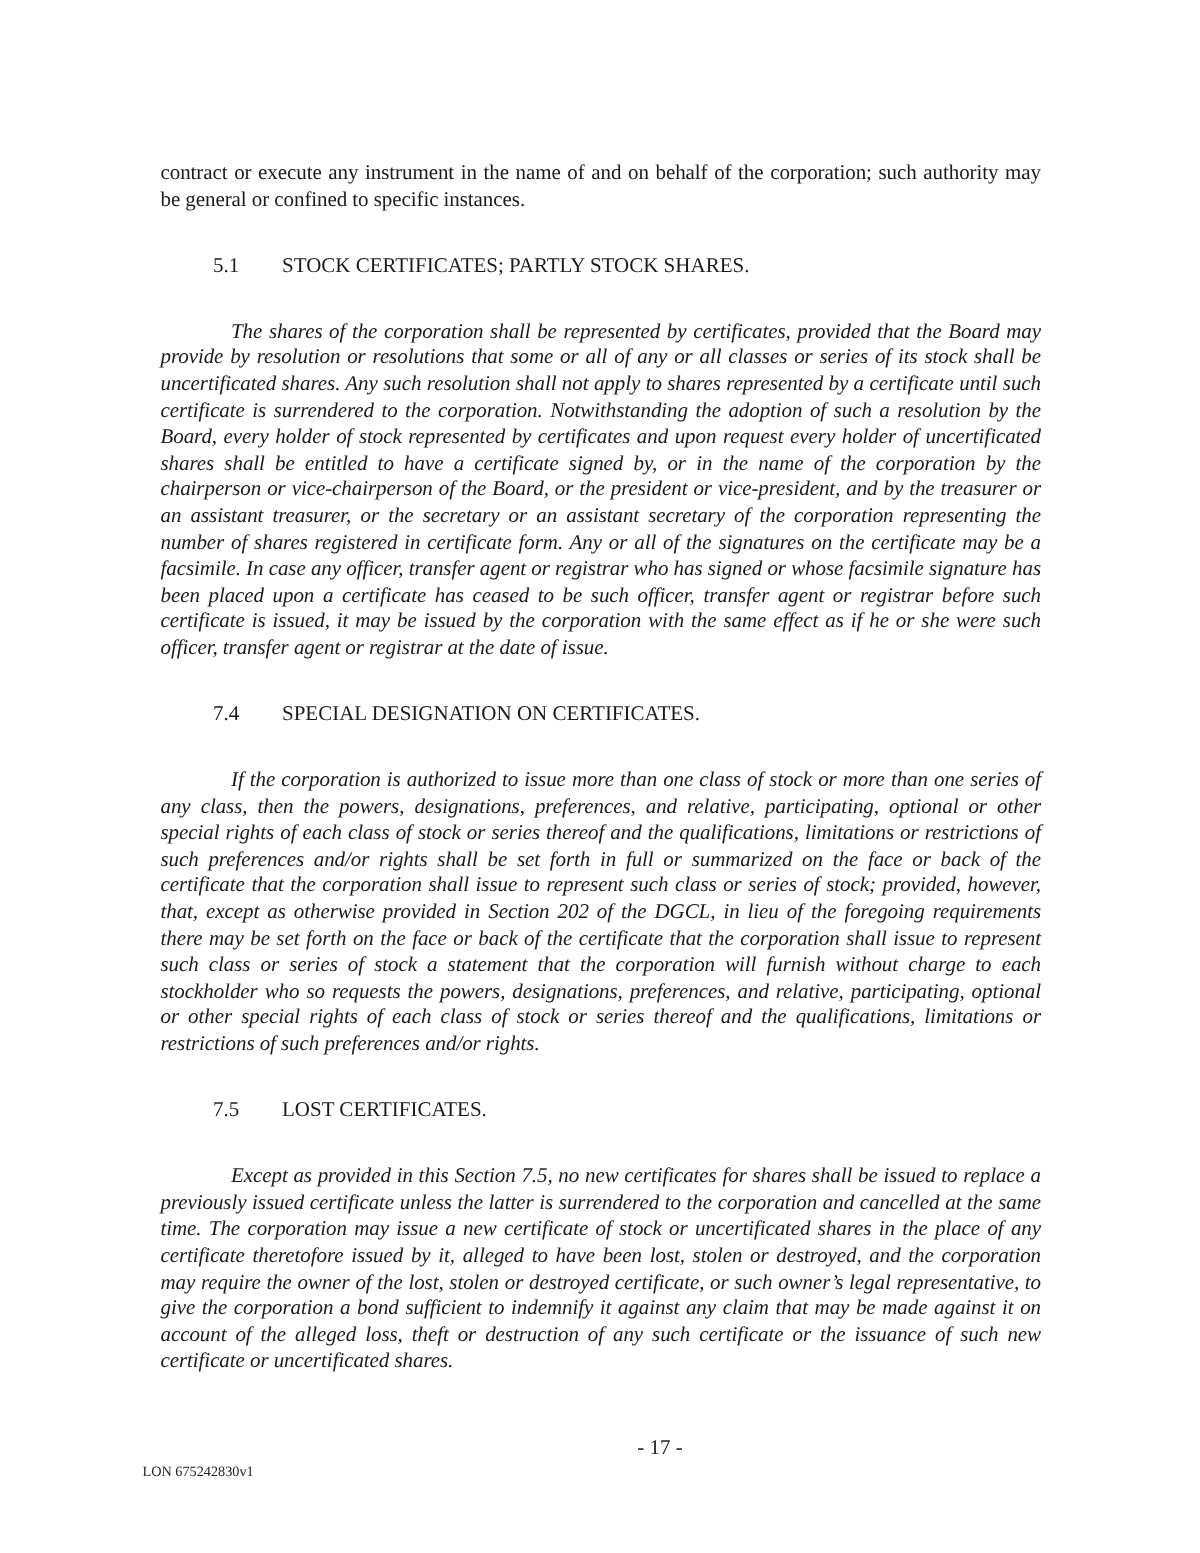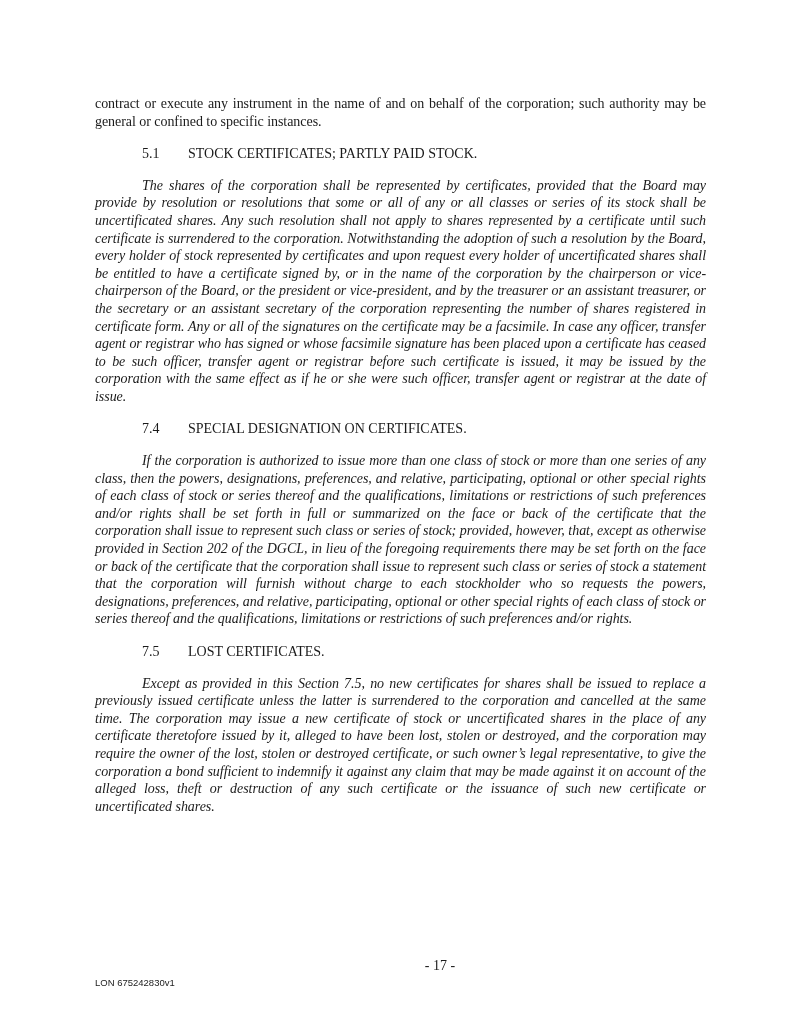--- a/index.html
+++ b/index.html
@@ -15,21 +15,21 @@
       font-family: "Liberation Serif", "DejaVu Serif", serif;
       color: #1a1a1a;
     }
     .page {
       position: absolute;
       left: 95px;
       top: 95px;
       width: 611px;
     }
     p.body {
-      margin: 0;
+      margin: 12px;
       font-size: 14px;
       line-height: 17.6px;
       text-align: justify;
       letter-spacing: -0.05px;
     }
     p.indent {
       text-indent: 47px;
       font-style: italic;
     }
     .heading {
@@ -53,35 +53,35 @@
       text-align: center;
       font-size: 14px;
       font-family: "Liberation Serif", serif;
       margin-left: 40px;
     }
     .footer-doc {
       position: absolute;
       left: 95px;
       top: 977px;
       font-size: 9.5px;
-      font-family: Liberation Sans, sans-serif;
+      font-family: Liberation Serif, serif;
       color: #222222;
     }
   </style>
 </head>
 <body>
 
 <div class="page">
   <p class="body">contract or execute any instrument in the name of and on behalf of the corporation; such authority may be general or confined to specific instances.</p>
 
   <div class="gap-large"></div>
 
   <div class="heading">
     <span class="num">5.1</span>
-    <span>STOCK CERTIFICATES; PARTLY PAID STOCK.</span>
+    <span>STOCK CERTIFICATES; PARTLY STOCK SHARES.</span>
   </div>
   <div class="gap-small"></div>
   <p class="body indent">The shares of the corporation shall be represented by certificates, provided that the Board may provide by resolution or resolutions that some or all of any or all classes or series of its stock shall be uncertificated shares.  Any such resolution shall not apply to shares represented by a certificate until such certificate is surrendered to the corporation.  Notwithstanding the adoption of such a resolution by the Board, every holder of stock represented by certificates and upon request every holder of uncertificated shares shall be entitled to have a certificate signed by, or in the name of the corporation by the chairperson or vice-chairperson of the Board, or the president or vice-president, and by the treasurer or an assistant treasurer, or the secretary or an assistant secretary of the corporation representing the number of shares registered in certificate form.  Any or all of the signatures on the certificate may be a facsimile.  In case any officer, transfer agent or registrar who has signed or whose facsimile signature has been placed upon a certificate has ceased to be such officer, transfer agent or registrar before such certificate is issued, it may be issued by the corporation with the same effect as if he or she were such officer, transfer agent or registrar at the date of issue.</p>
 
   <div class="gap-large"></div>
 
   <div class="heading">
     <span class="num">7.4</span>
     <span>SPECIAL DESIGNATION ON CERTIFICATES.</span>
   </div>

